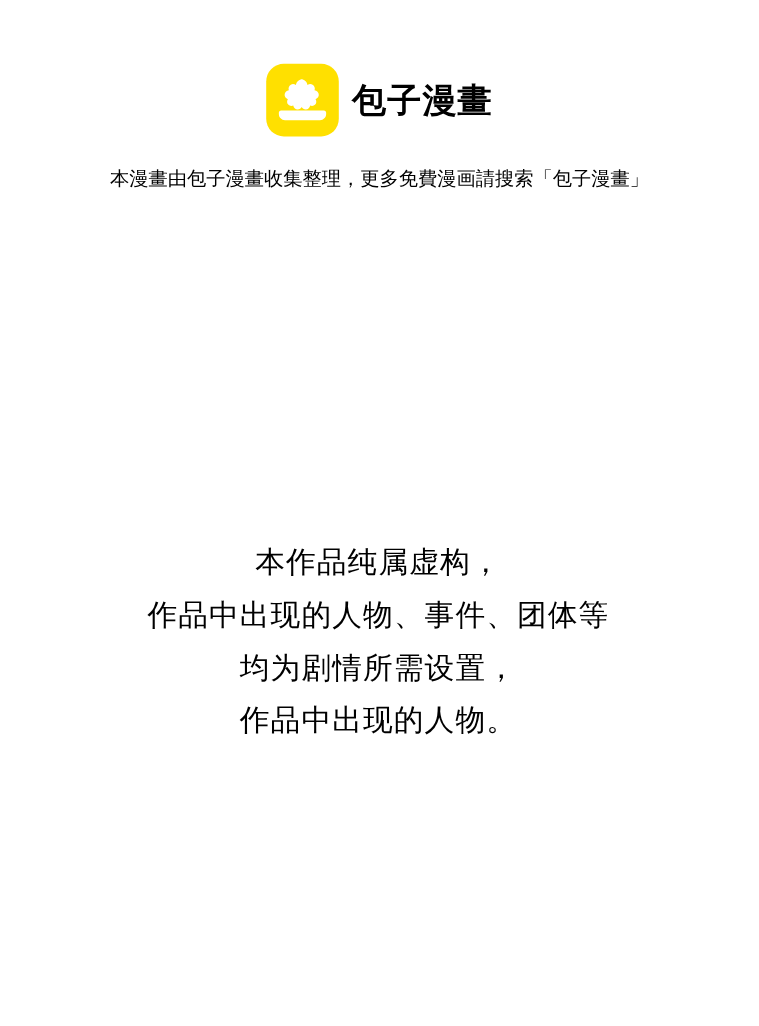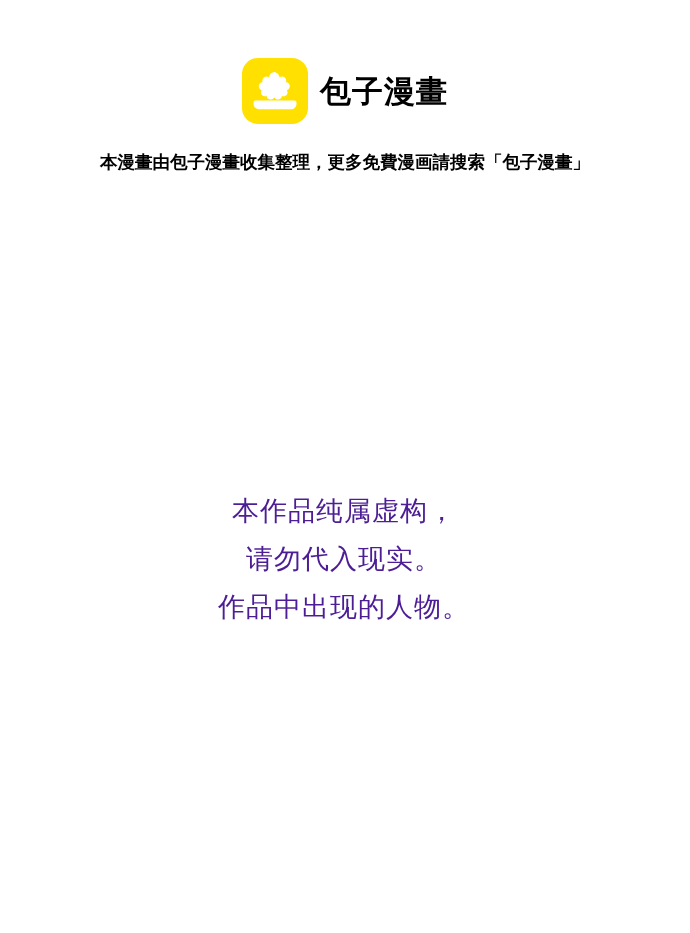--- a/index.html
+++ b/index.html
@@ -63,36 +63,36 @@
   }
 
   
   .notice {
     position: absolute;
     top: 150px;
     left: 0;
     width: 690px;
     text-align: center;
     font-size: 17.5px;
-    font-weight: bold;
+    font-weight: normal;
     color: #000000;
     letter-spacing: 0px;
     white-space: nowrap;
   }
 
   
   .disclaimer {
     position: absolute;
     top: 487px;
     left: 0;
     width: 688px;
     text-align: center;
     font-size: 27px;
     line-height: 48px;
-    color: #4c1d95;
+    color: #000000;
     letter-spacing: 1px;
   }
   .disclaimer .line {
     display: block;
     white-space: nowrap;
   }
 </style>
 </head>
 <body>
 
@@ -107,17 +107,18 @@
         </g>
       </svg>
     </div>
     <div class="brand-name">包子漫畫</div>
   </div>
 
   <div class="notice">本漫畫由包子漫畫收集整理，更多免費漫画請搜索「包子漫畫」</div>
 
   <div class="disclaimer">
     <span class="line">本作品纯属虚构，</span>
-    <span class="line">请勿代入现实。</span>
+    <span class="line">作品中出现的人物、事件、团体等</span>
+    <span class="line">均为剧情所需设置，</span>
     <span class="line">作品中出现的人物。</span>
   </div>
 
 </div>
 
 </body></html>

